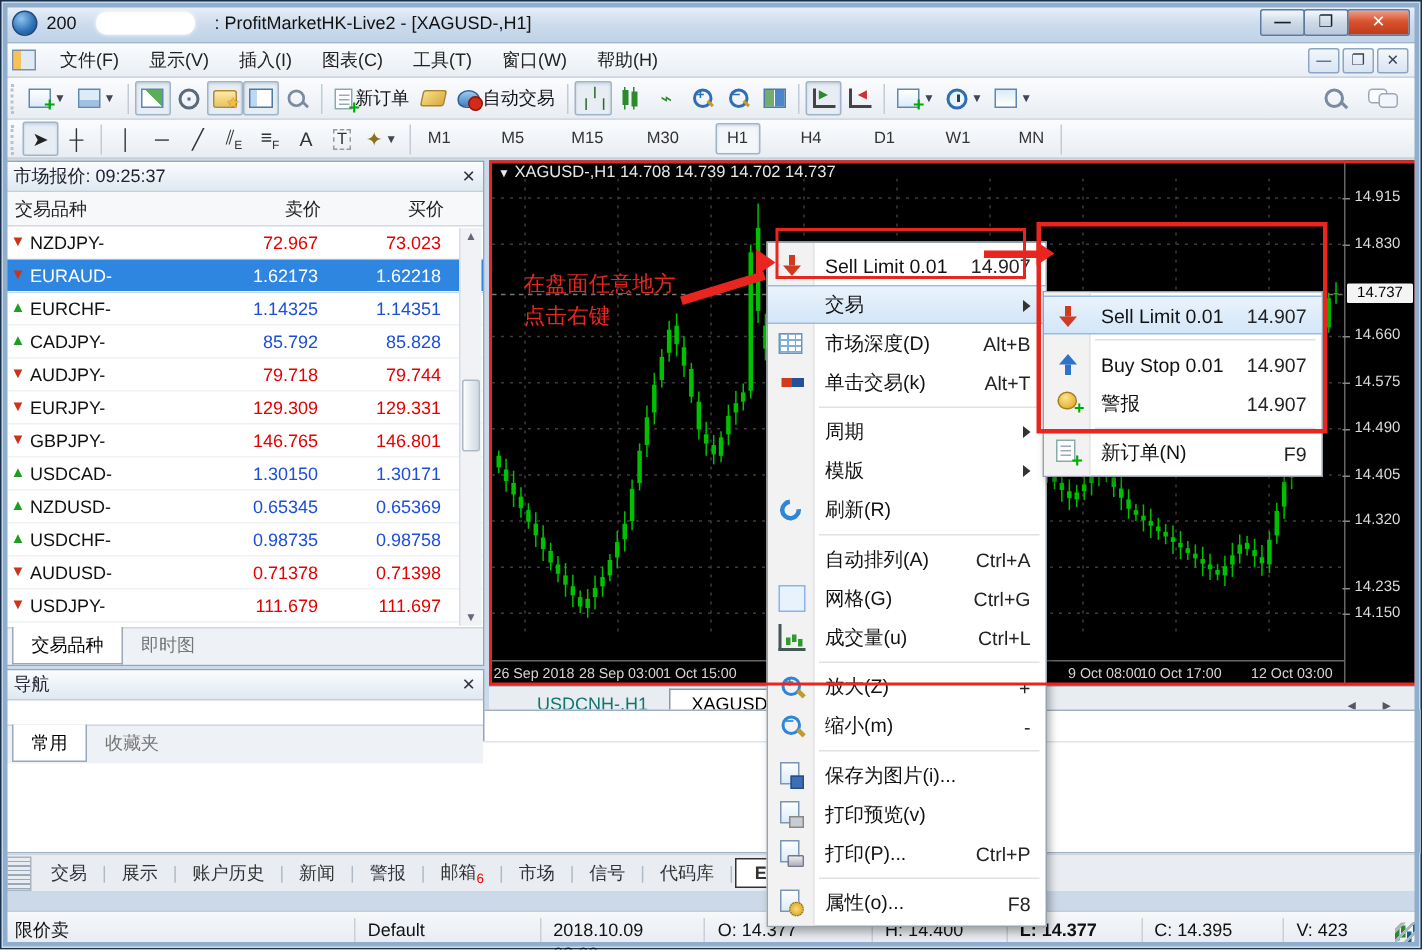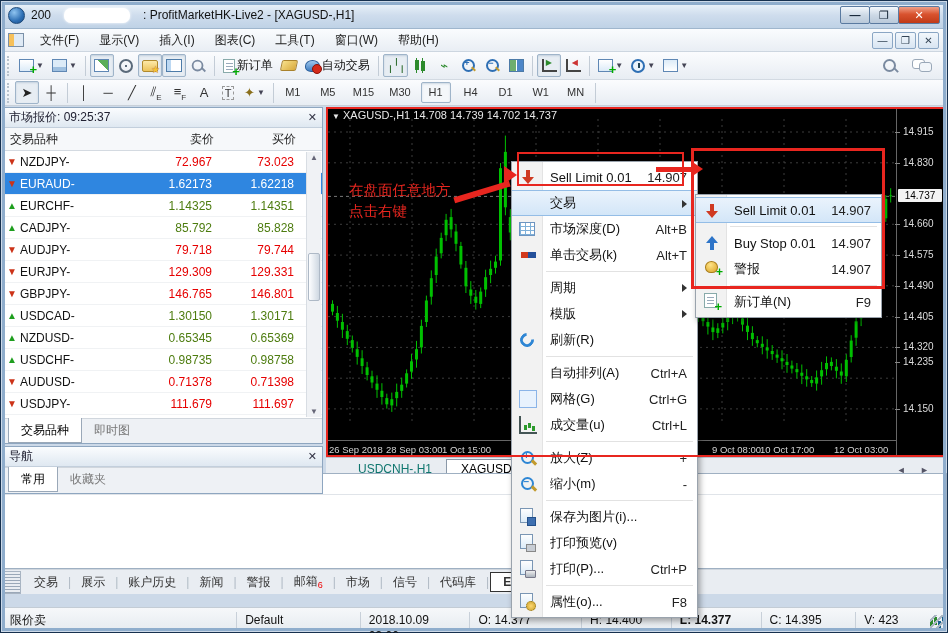--- a/index.html
+++ b/index.html
@@ -93,21 +93,21 @@
   .mw-cols > div { padding:0 6px; color:#222; }
   .mw-rows {}
   .mw-row { display:flex; height:22px; align-items:center; border-bottom:1px solid #f0f2f4; }
   .mw-row.selected { background:#2f86e0; }
   .mw-row.selected .sym, .mw-row.selected .price { color:#fff !important; }
   .mw-row .arrow { width:16px; text-align:center; font-size:10px; }
   .mw-row .sym { width:118px; color:#111; }
   .mw-row .price { width:82px; text-align:right; padding-right:8px; }
   .c-sym { width:134px; } .c-bid { width:82px; text-align:right; } .c-ask { width:82px; text-align:right; }
   .up { color:#1e9e1e; } .down { color:#cc3318; }
-  .p-red { color:#e60000; } .p-blue { color:#4d7c0f; }
+  .p-red { color:#e60000; } .p-blue { color:#1d4ed8; }
   .mw-scroll { position:absolute; right:1px; top:44px; bottom:26px; width:15px; background:#f0f2f5; border-left:1px solid #d8dde3; font-size:8px; color:#667; }
   .mw-scroll .sa { position:absolute; left:0; right:0; text-align:center; }
   .mw-thumb { position:absolute; left:1px; right:1px; top:38%; height:48px; background:linear-gradient(90deg,#fdfeff,#cfd8e2); border:1px solid #aeb9c6; border-radius:2px;}
   .dock-tabs { position:absolute; left:0; right:0; bottom:0; height:25px; background:#eef1f5; border-top:1px solid #d0d6dd;
     display:flex; align-items:flex-start; padding-left:4px; }
   .dock-tab { padding:3px 12px; color:#777; }
   .dock-tab.active { background:#fff; border:1px solid #9aa8b8; border-top:none; color:#000; margin-top:-1px; padding-top:4px; }
 
   
   .chart { position:absolute; left:325px; top:106px; width:619px; height:350px; background:#000; overflow:hidden; }
@@ -354,21 +354,21 @@
         <span class="glyph">A</span>
       </div>
     <div class="tbtn">
         <span class="glyph" style="border:1px dashed #999;padding:0 2px;font-size:11px;">T</span>
       </div>
     <div class="tbtn">
         <span class="glyph" style="color:#8a6f1c;">✦</span>
         <span class="drop">▼</span>
       </div>
     <div class="tsep"></div>
-    <div id="tf-buttons" style="display:flex; gap:5px;">
+    <div id="tf-buttons" style="display:flex; gap:19px;">
         <div class="tfbtn">M1</div>
         <div class="tfbtn">M5</div>
         <div class="tfbtn">M15</div>
         <div class="tfbtn">M30</div>
         <div class="tfbtn active">H1</div>
         <div class="tfbtn">H4</div>
         <div class="tfbtn">D1</div>
         <div class="tfbtn">W1</div>
         <div class="tfbtn">MN</div>
       </div>
@@ -468,21 +468,21 @@
         <div class="dock-tab active">交易品种</div>
         <div class="dock-tab">即时图</div>
       </div>
   </div>
 
   <div class="panel" style="left:2px; top:445px; width:320px; height:48px; z-index:5;">
     <div class="panel-header">
       <span>导航</span>
       <span class="x">✕</span>
     </div>
-    <div class="dock-tabs" id="nav-tabs" style="position:relative; height:26px;">
+    <div class="dock-tabs" id="nav-tabs" style="position:relative; height:26px;margin-top:16px;">
         <div class="dock-tab active">常用</div>
         <div class="dock-tab">收藏夹</div>
       </div>
   </div>
 
   <div class="chart">
     <div class="chart-title">
       <span style="font-size:8px;">▼</span>
       <span>XAGUSD-,H1</span>
       <span>14.708 14.739 14.702 14.737</span>
@@ -737,21 +737,21 @@
         <rect x="561.2" y="76.3" width="3" height="1.0" fill="#00c000"></rect>
       </svg>
     <div class="paxis" id="price-axis">
         <div class="ptick" style="top: 19px;">14.915</div>
         <div class="ptick" style="top: 49.77px;">14.830</div>
         <div class="ptick" style="top: 111.31px;">14.660</div>
         <div class="ptick" style="top: 142.08px;">14.575</div>
         <div class="ptick" style="top: 172.85px;">14.490</div>
         <div class="ptick" style="top: 203.62px;">14.405</div>
         <div class="ptick" style="top: 234.39px;">14.320</div>
-        <div class="ptick" style="top: 249px;">14.235</div>
+        <div class="ptick" style="top: 279px;">14.235</div>
         <div class="ptick" style="top: 295.93px;">14.150</div>
         <div class="ptag" style="top: 82.436px;">14.737</div>
       </div>
     <div class="taxis" id="time-axis">
         <div class="ttick" style="left: 3px;">26 Sep 2018</div>
         <div class="ttick" style="left: 60px;">28 Sep 03:00</div>
         <div class="ttick" style="left: 116px;">1 Oct 15:00</div>
         <div class="ttick" style="left: 386px;">9 Oct 08:00</div>
         <div class="ttick" style="left: 434px;">10 Oct 17:00</div>
         <div class="ttick" style="left: 508px;">12 Oct 03:00</div>

